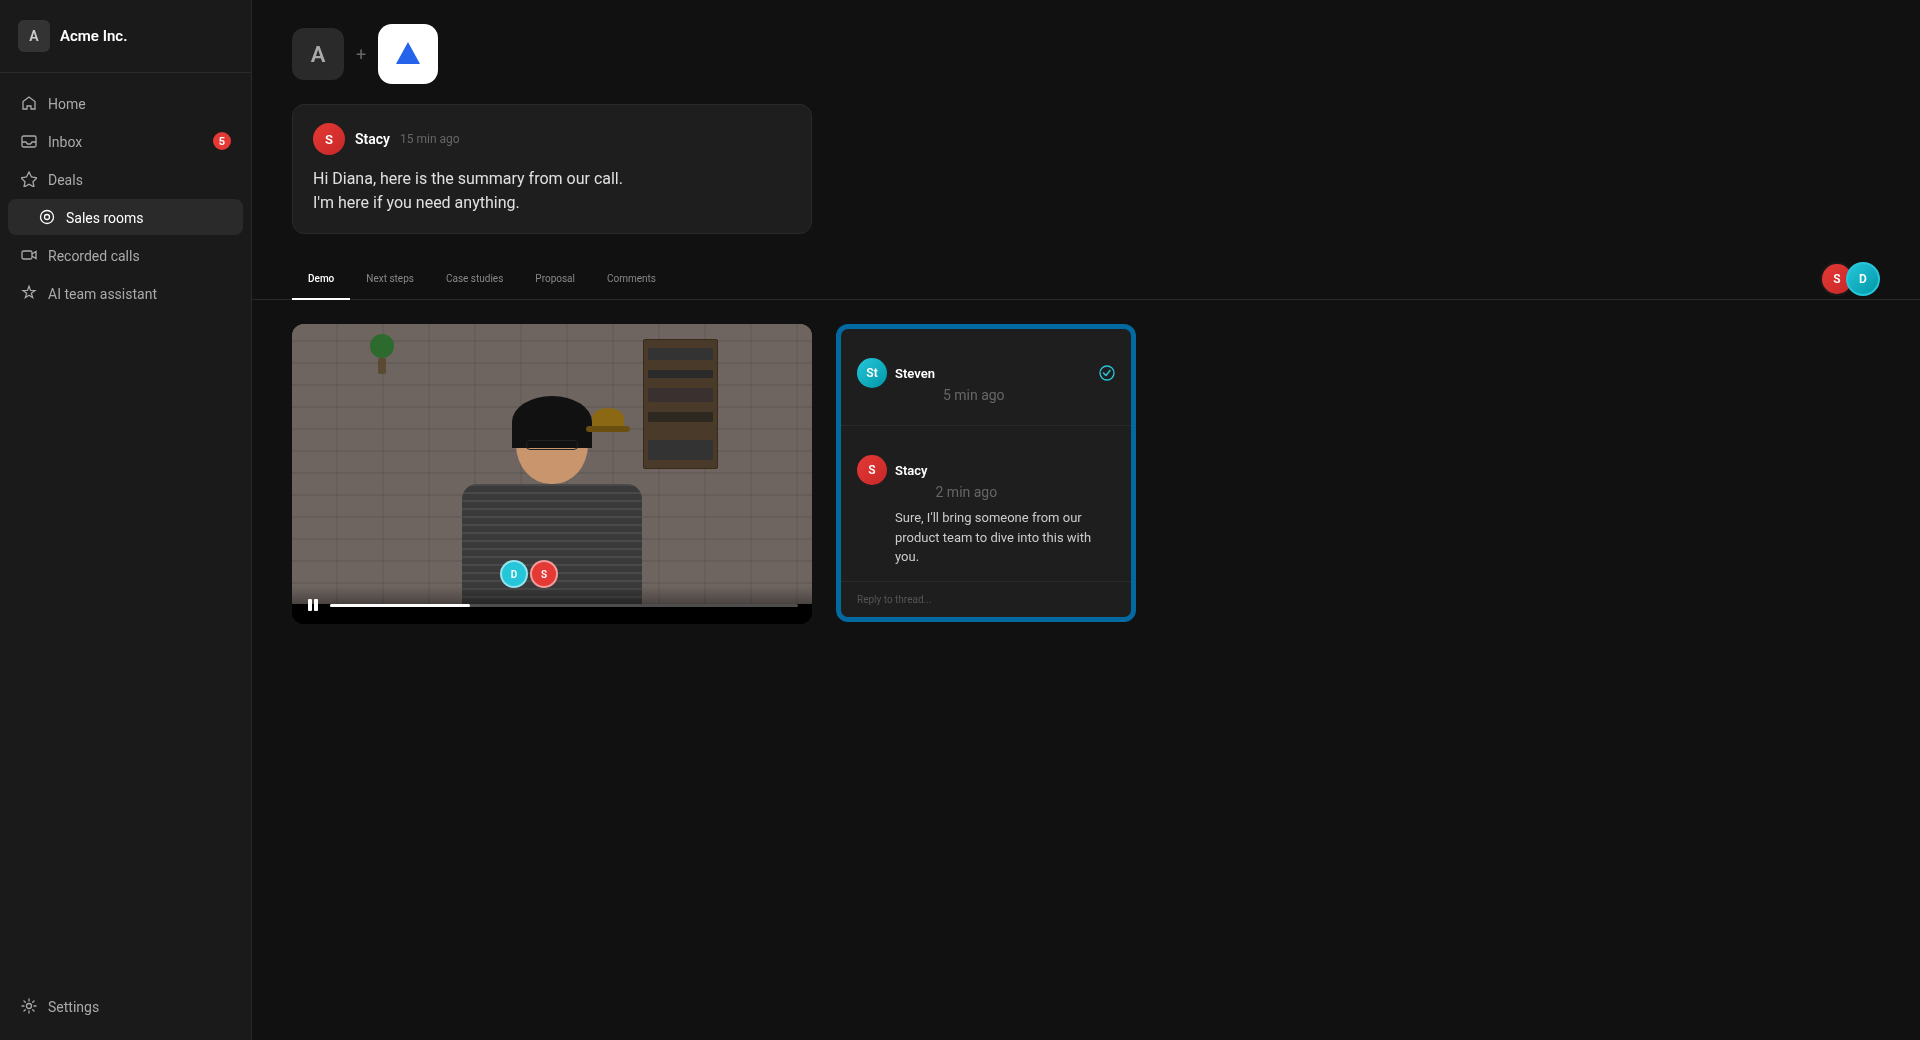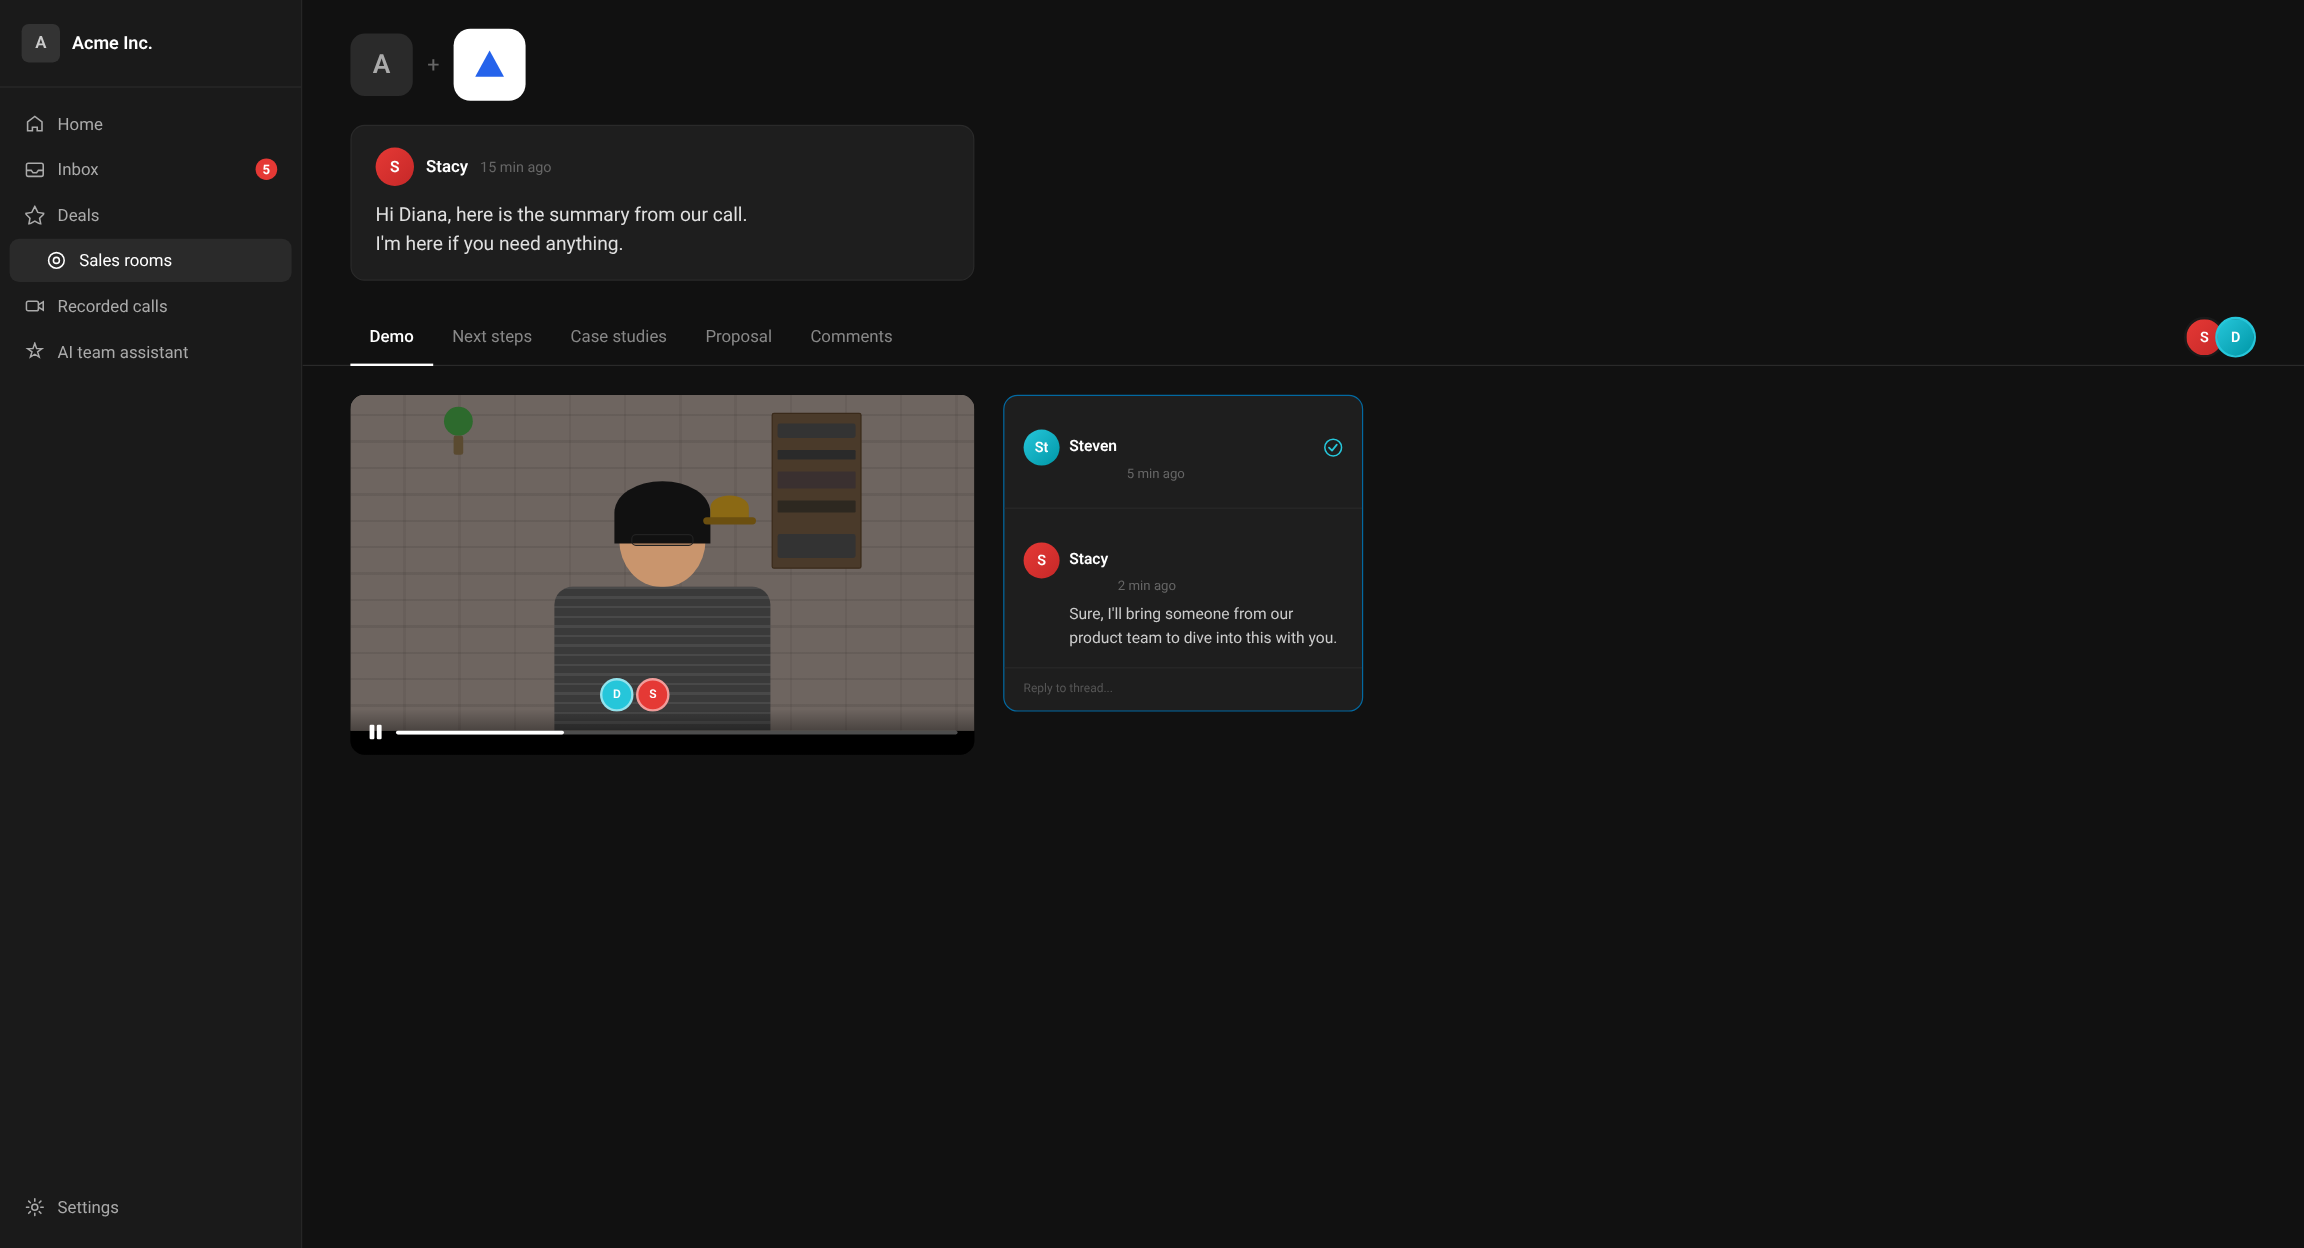--- a/index.html
+++ b/index.html
@@ -194,21 +194,21 @@
       justify-content: space-between;
       padding: 0 40px;
       border-bottom: 1px solid #2a2a2a;
     }
     .tabs-list {
       display: flex;
       gap: 0;
     }
     .tab-item {
       padding: 14px 16px;
-      font-size: 14px;
+      font-size: 10px;
       color: #888;
       cursor: pointer;
       border-bottom: 2px solid transparent;
       position: relative;
       top: 1px;
     }
     .tab-item.active {
       color: #ffffff;
       border-bottom: 2px solid #ffffff;
       font-weight: 500;
@@ -363,21 +363,21 @@
     
     .comments-panel {
       width: 300px;
       flex-shrink: 0;
       display: flex;
       flex-direction: column;
       gap: 0;
     }
     .comment-thread {
       background: #1e1e1e;
-      border: 1px solid #0369a1;
+      border: 5px solid #0369a1;
       border-radius: 12px;
       overflow: hidden;
     }
     .comment-item {
       padding: 14px 16px;
       border-bottom: 1px solid #2a2a2a;
     }
     .comment-item:last-child {
       border-bottom: none;
     }
@@ -400,21 +400,21 @@
       flex-shrink: 0;
     }
     .comment-avatar-steven { background: linear-gradient(135deg, #26c6da, #0097a7); }
     .comment-avatar-stacy { background: linear-gradient(135deg, #e53935, #c62828); }
     .comment-sender {
       font-size: 13px;
       font-weight: 600;
       color: #ffffff;
     }
     .comment-time {
-      font-size: 11px;
+      font-size: 14px;
       color: #666;
       margin-top: 44px;
     }
     .comment-check {
       margin-left: auto;
       color: #26c6da;
       font-size: 14px;
     }
     .comment-body {
       font-size: 13px;

